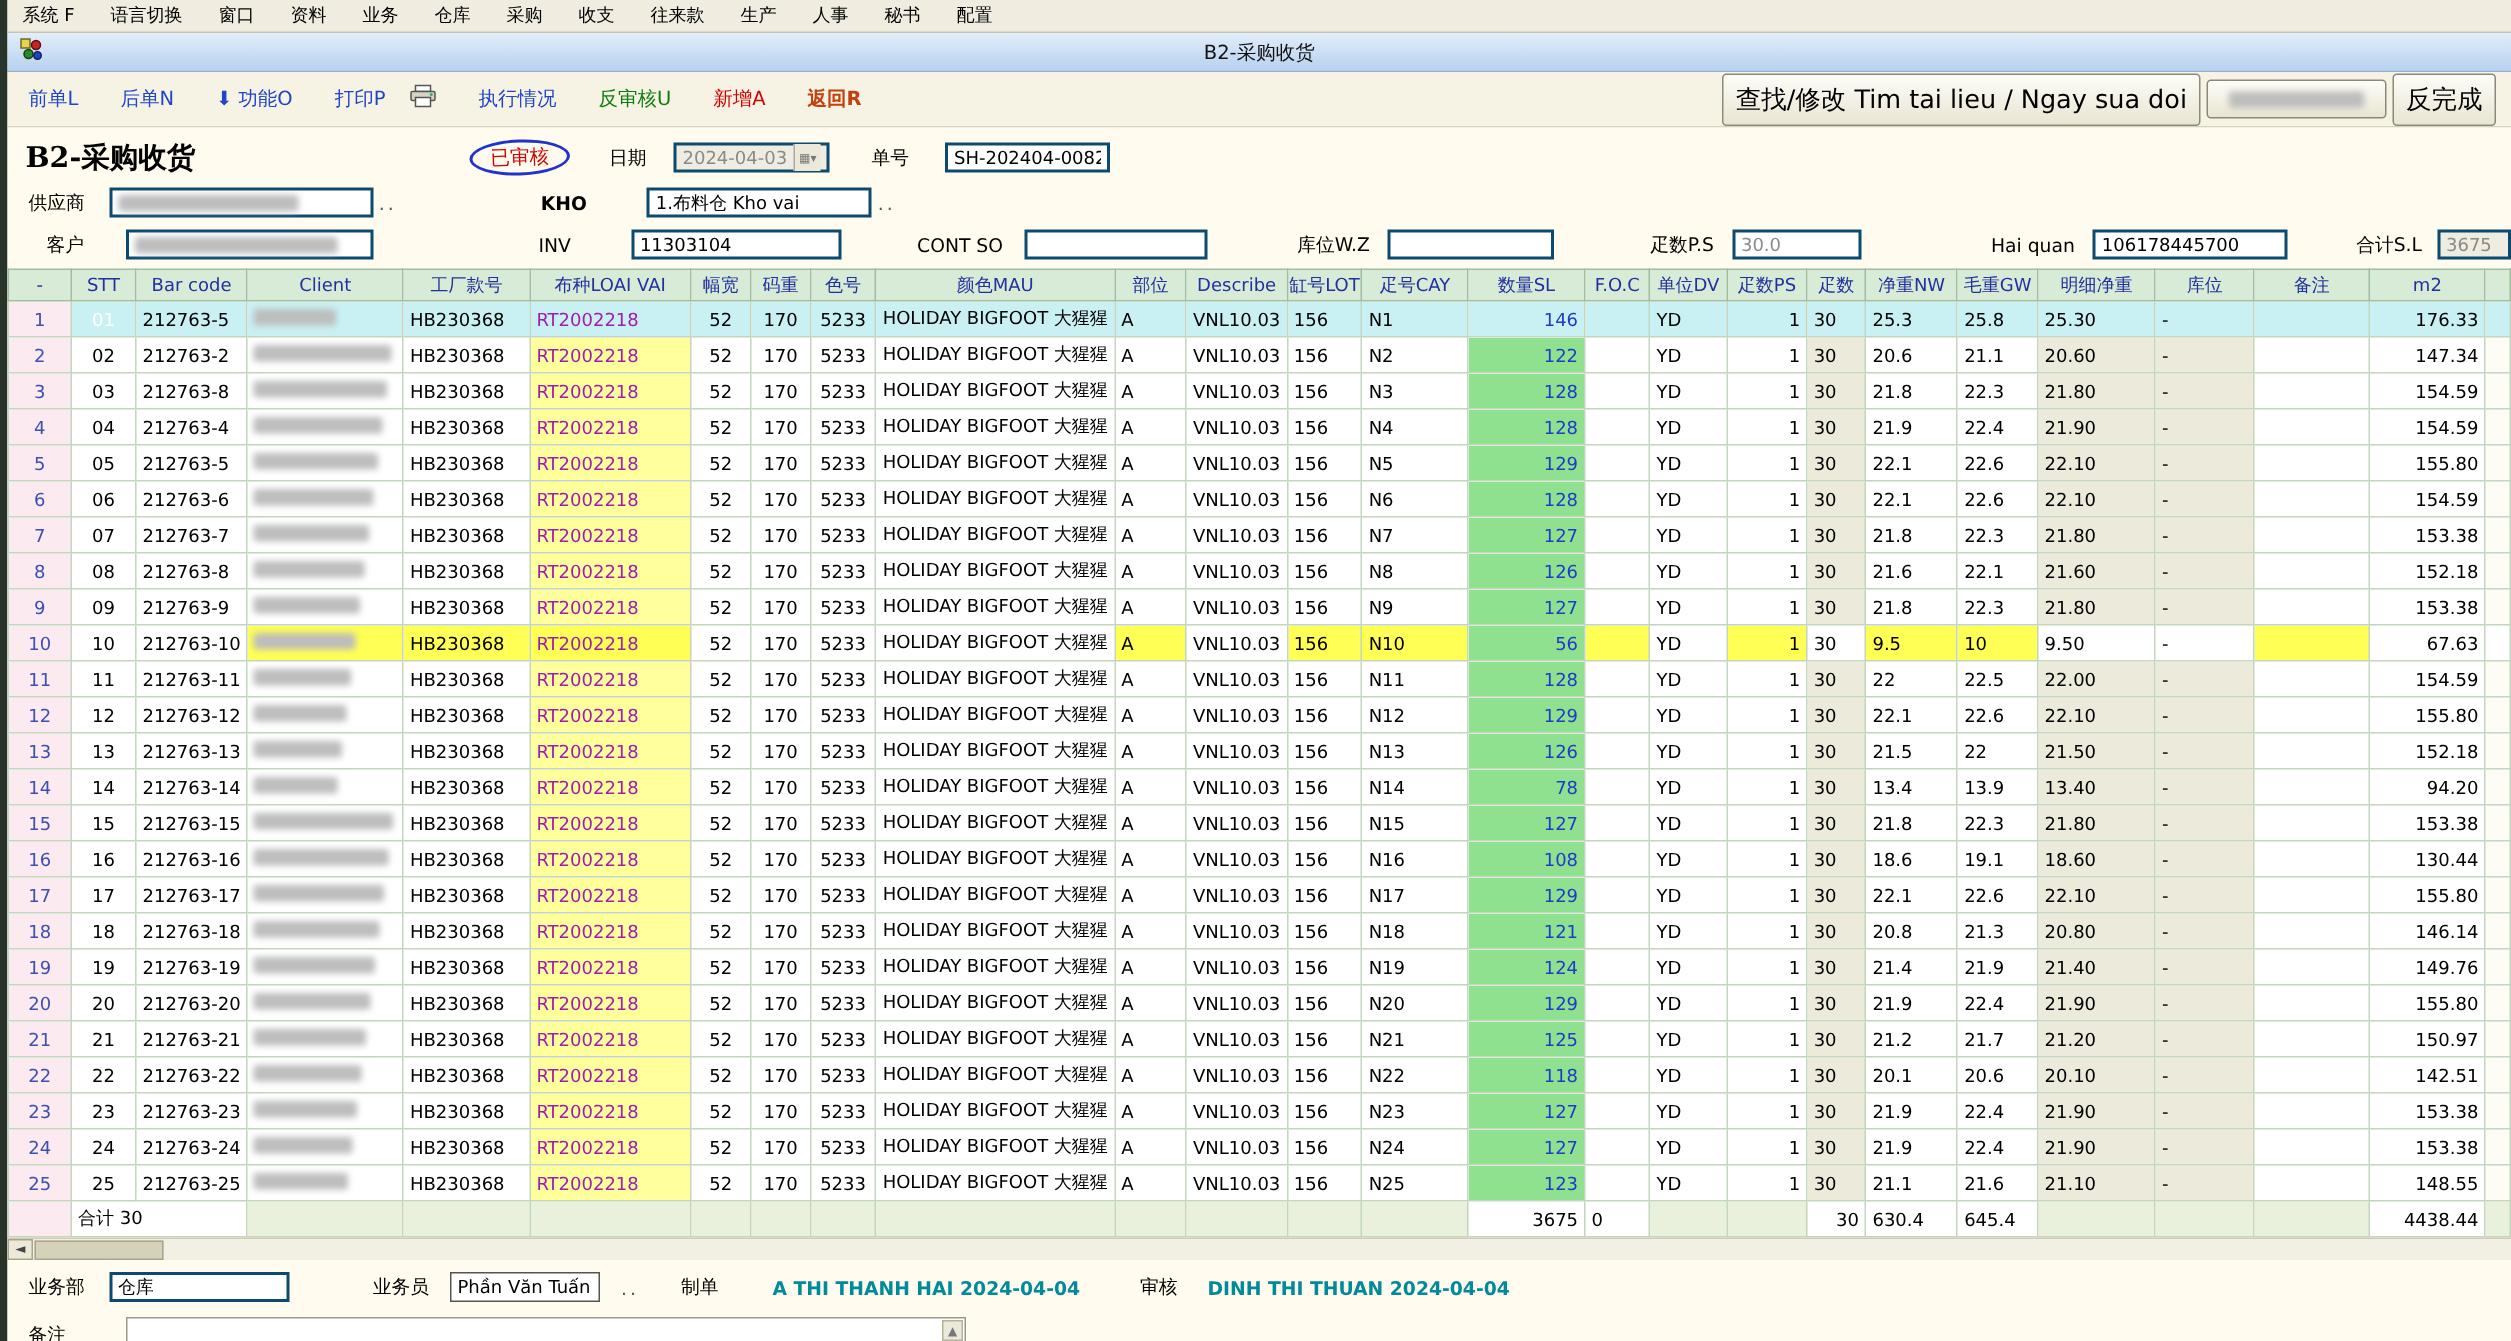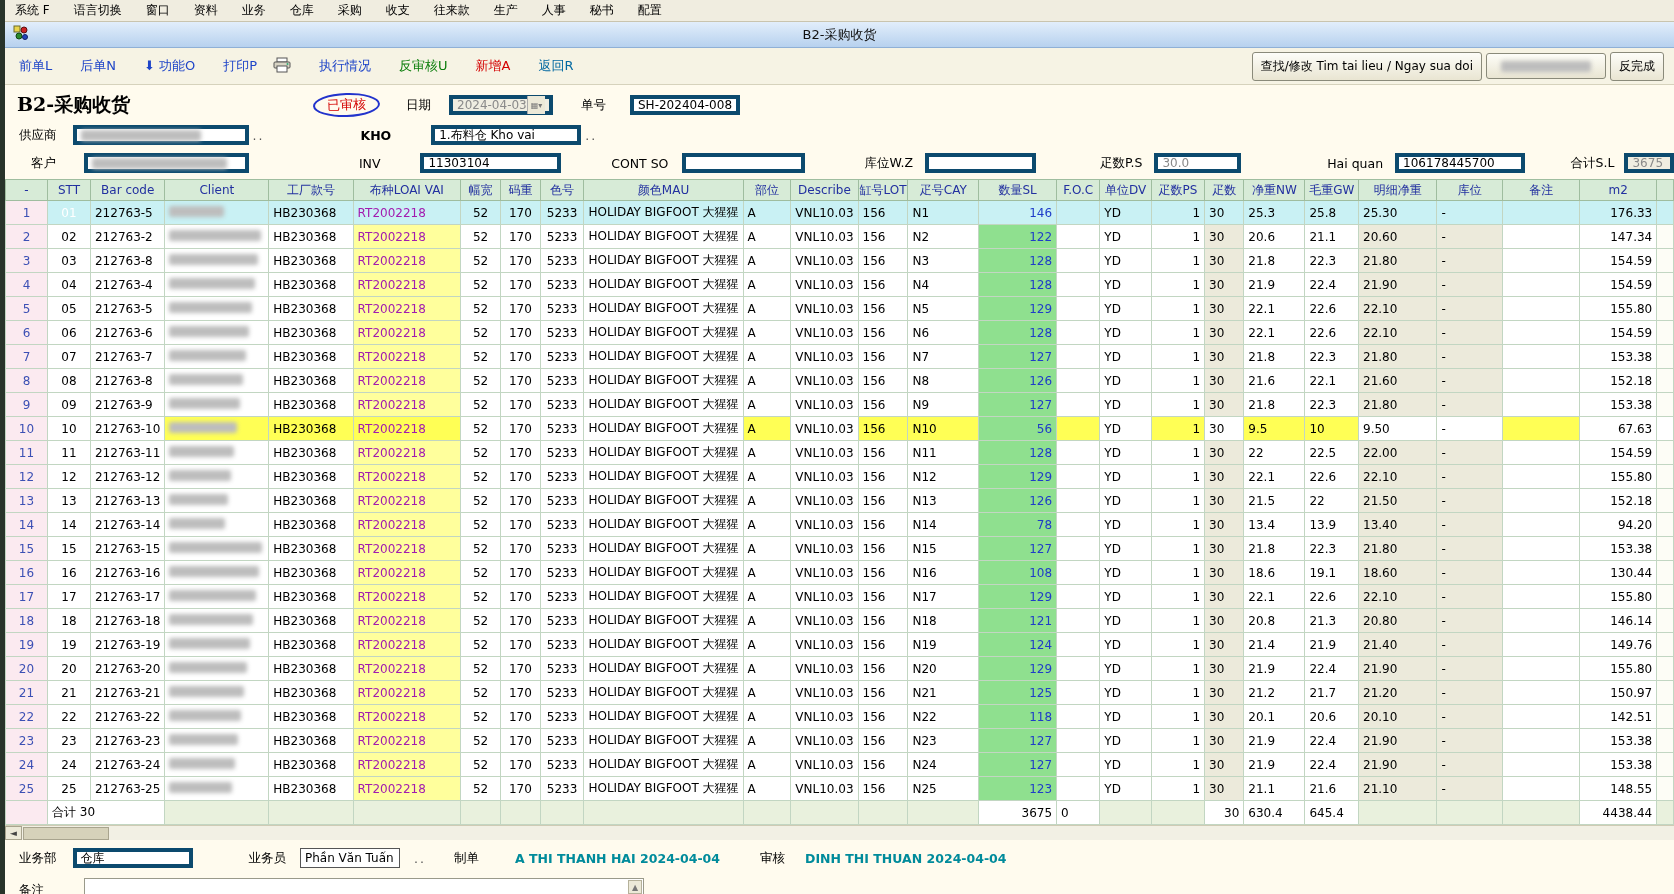--- a/index.html
+++ b/index.html
@@ -11,30 +11,30 @@
   
   .titlebar{height:26px;background:linear-gradient(#e2eefb,#b7d1ee);border-bottom:1px solid #8fb0d6;position:relative;display:flex;align-items:center;}
   .titlebar .appicon{margin-left:8px;}
   .titlebar .wtitle{position:absolute;left:0;right:0;text-align:center;font-size:13px;color:#111;}
   
   .toolbar{height:37px;background:#f6f3e4;border-bottom:1px solid #d6d2bc;display:flex;align-items:center;font-size:13px;}
   .tlink{margin-left:28px;cursor:pointer;white-space:nowrap;}
   .tlink.first{margin-left:14px;}
   .printer-ic{margin-left:16px;}
   .tb-buttons{margin-left:auto;display:flex;align-items:center;gap:4px;padding-right:10px;}
-  .xpbtn{background:linear-gradient(#fdfdf8,#e9e5d2);border:1px solid #8a8a7a;border-radius:3px;font-size:12px;padding:5px 8px;cursor:pointer;white-space:nowrap;}
+  .xpbtn{background:linear-gradient(#fdfdf8,#e9e5d2);border:1px solid #8a8a7a;border-radius:3px;font-size:17px;padding:5px 8px;cursor:pointer;white-space:nowrap;}
   .blurbtn{width:120px;height:26px;display:flex;align-items:center;justify-content:center;}
   
   .formarea{background:#fffbee;padding:4px 0 2px 0;}
   .frow{display:flex;align-items:center;font-size:12.5px;height:28px;}
   .frow1{height:32px;}
   .doc-title{font-size:19px;font-weight:bold;margin-left:12px;width:260px;font-family:"DejaVu Serif","Liberation Serif",serif;}
   .badge{color:#d40000;border:2px solid #2233cc;border-radius:50%;padding:1px 12px;font-size:13px;transform:rotate(-2deg);}
   .flabel{margin-left:26px;white-space:nowrap;}
-  .finput{background:#fff;border:4px solid #0c4a6e;height:20px;font-size:12px;padding:0 4px;display:flex;align-items:center;}
+  .finput{background:#fff;border:2px solid #0c4a6e;height:20px;font-size:12px;padding:0 4px;display:flex;align-items:center;}
   .finput input{border:none;outline:none;width:100%;font-size:12px;background:transparent;}
   .disabled{background:#efede1;color:#8a8a8a;}
   .graytext{color:#8a8a8a;}
   .dots{color:#555;margin-left:4px;letter-spacing:2px;}
   .dd-btn{width:18px;height:18px;background:#ece9d8;border-left:1px solid #aaa;display:flex;align-items:center;justify-content:center;font-size:8px;color:#777;}
   .blur{background:#bdbdbd;height:11px;border-radius:2px;filter:blur(2px);}
   
   .tablewrap{background:#fffbee;}
   table{border-collapse:collapse;table-layout:fixed;}
   th{background:#d7ebd7;color:#2230a0;font-weight:normal;border:1px solid #9fbd9f;height:21px;font-size:12px;white-space:nowrap;overflow:hidden;}
@@ -100,21 +100,21 @@
         <span class="tlink" style="color: rgb(31, 69, 200);">打印P</span>
         <span class="printer-ic"><svg width="18" height="16" viewBox="0 0 18 16">
             <rect x="4" y="1" width="10" height="4" fill="#fff" stroke="#555"></rect>
             <rect x="1" y="5" width="16" height="6" rx="1" fill="#d8d4c4" stroke="#555"></rect>
             <rect x="4" y="9" width="10" height="6" fill="#fff" stroke="#555"></rect>
             <circle cx="14.5" cy="7" r="1" fill="#3a7"></circle>
           </svg></span>
         <span class="tlink" style="color: rgb(31, 69, 200);">执行情况</span>
         <span class="tlink" style="color: rgb(10, 125, 10);">反审核U</span>
         <span class="tlink" style="color: rgb(212, 0, 0);">新增A</span>
-        <span class="tlink" style="color: #0369a1;">返回R</span>
+        <span class="tlink" style="color: #c2410c; font-weight: bold;">返回R</span>
       </span>
     <span class="tb-buttons" id="tbuttons">
         <button class="xpbtn">查找/修改 Tim tai lieu / Ngay sua doi</button>
         <button class="xpbtn blurbtn">
           <span class="blur" style="width: 90px;"></span>
         </button>
         <button class="xpbtn">反完成</button>
       </span>
   </div>
 

